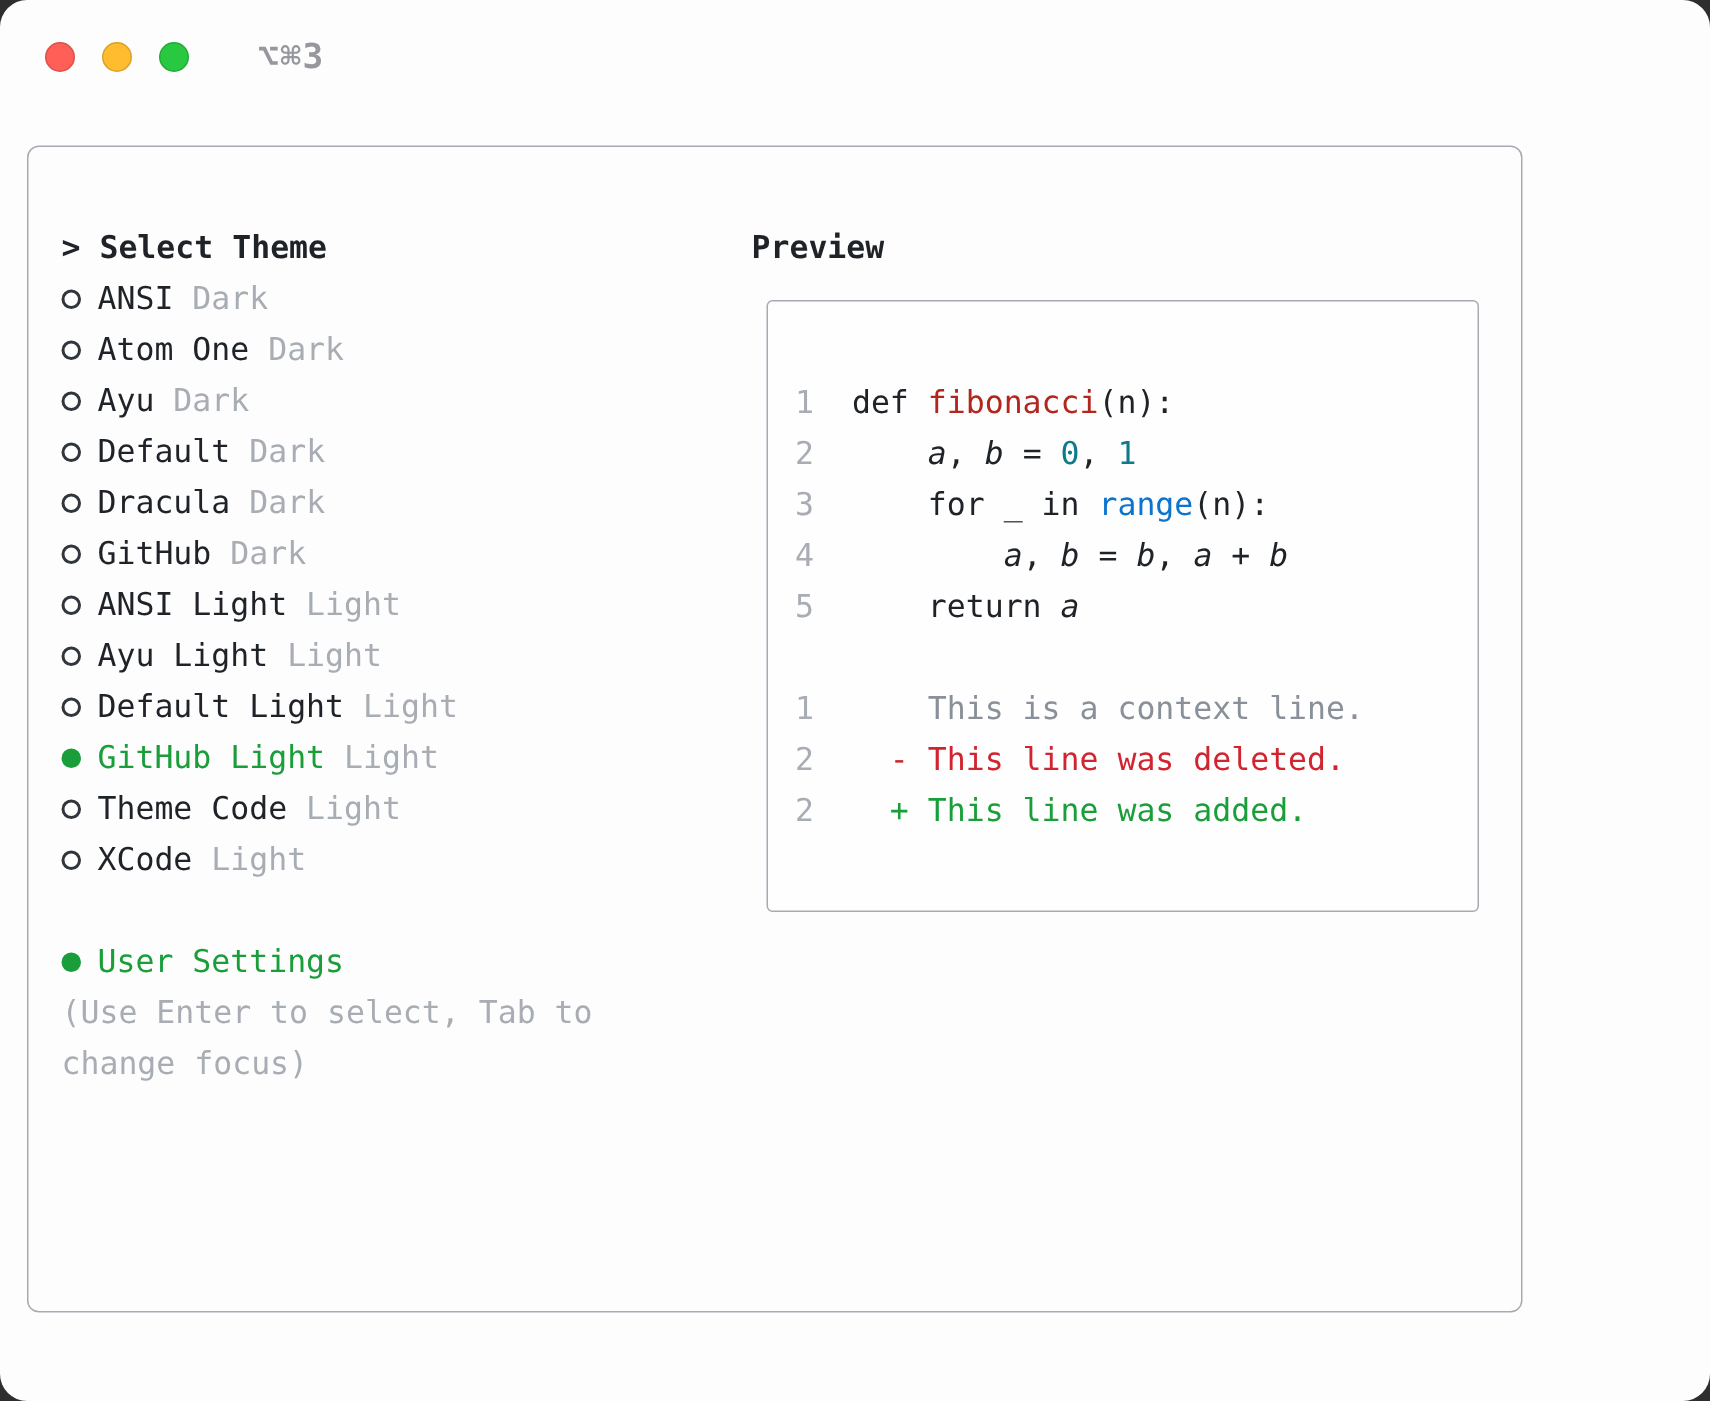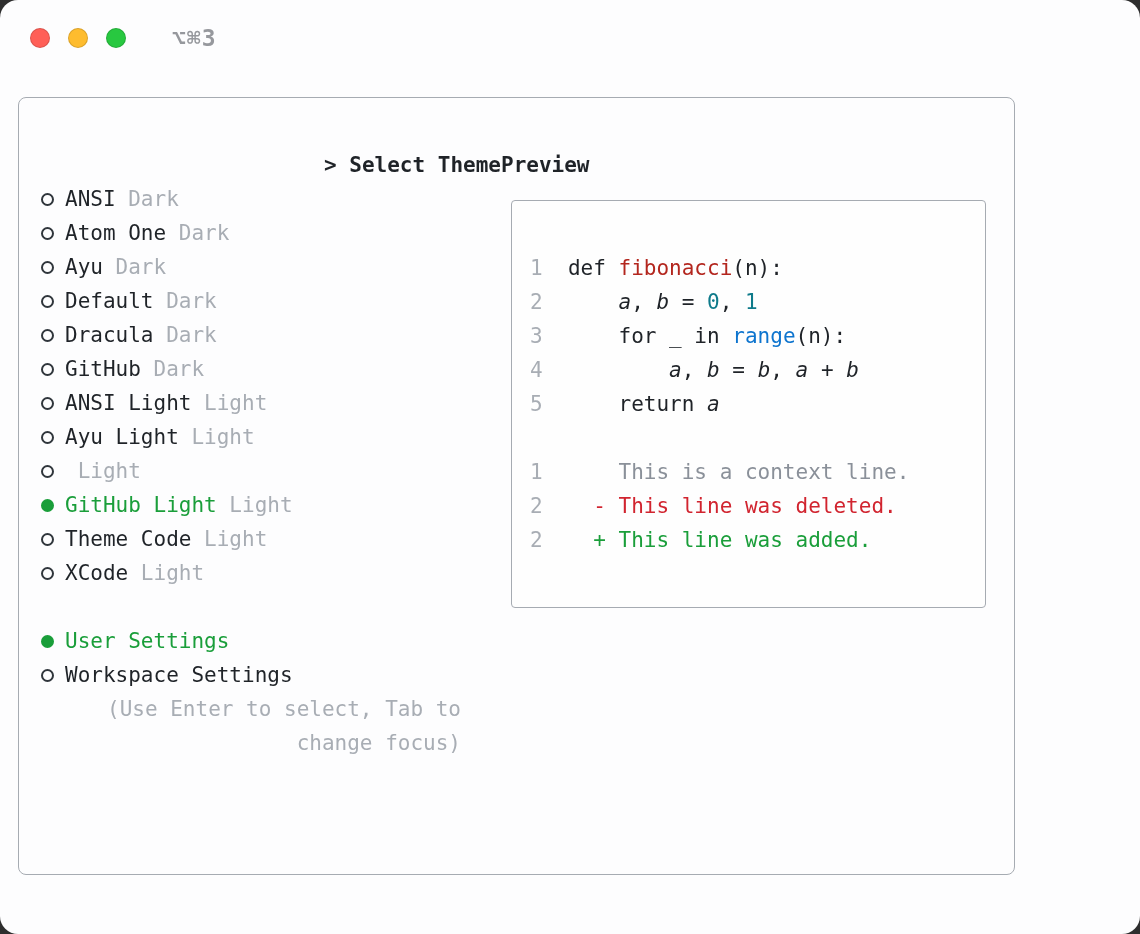--- a/index.html
+++ b/index.html
@@ -18,21 +18,21 @@
   .light.yellow { background:var(--traffic-yellow); }
   .light.green  { background:var(--traffic-green); }
   .shortcut { margin-left:28px; font-size:23px; font-weight:700; color:#96989d; letter-spacing:1px; }
 
   .panel {
     position:absolute; left:18px; top:97px; width:997px; height:778px;
     border:1.5px solid #a6abb2; border-radius:8px; background:#fdfdfe;
     padding:50px 0 0 22px; display:flex;
     font-size:21px; line-height:34px; color:var(--text);
   }
-  .left-col  { width:460px; flex:none;text-align:right; }
+  .left-col  { width:460px; flex:none; }
   .right-col { flex:none; }
 
   .col-title { font-weight:700; height:34px; }
   .col-title .title-text { margin-left:1ch; }
   .prompt { font-weight:700; }
 
   .row { display:flex; align-items:center; height:34px; }
   .radio {
     width:13px; height:13px; border-radius:50%;
     border:2px solid #30363c; margin-right:11px; flex:none;
@@ -116,20 +116,21 @@
             <span class="opt-label">ANSI Light</span>
             <span class="variant">Light</span>
           </div>
           <div class="row">
             <span class="radio"></span>
             <span class="opt-label">Ayu Light</span>
             <span class="variant">Light</span>
           </div>
           <div class="row">
             <span class="radio"></span>
+            <span class="opt-label">Default Light</span>
             <span class="variant">Light</span>
           </div>
           <div class="row selected">
             <span class="radio"></span>
             <span class="opt-label">GitHub Light</span>
             <span class="variant">Light</span>
           </div>
           <div class="row">
             <span class="radio"></span>
             <span class="opt-label">Theme Code</span>
@@ -143,24 +144,20 @@
         </div>
 
       <div class="spacer"></div>
 
 
       <div id="apply-list">
           <div class="row selected">
             <span class="radio"></span>
             <span class="opt-label">User Settings</span>
           </div>
-          <div class="row">
-            <span class="radio"></span>
-            <span class="opt-label">Workspace Settings</span>
-          </div>
         </div>
 
       <div class="hint">(Use Enter to select, Tab to change focus)</div>
     </div>
 
     <div class="right-col">
       <div class="preview-title">Preview</div>
       <div class="preview-box">
         <div id="preview-lines">
             <div class="cline"><span class="lineno">1</span><span class="tok-p">  def </span><span class="tok-fn">fibonacci</span><span class="tok-p">(n):</span></div>

